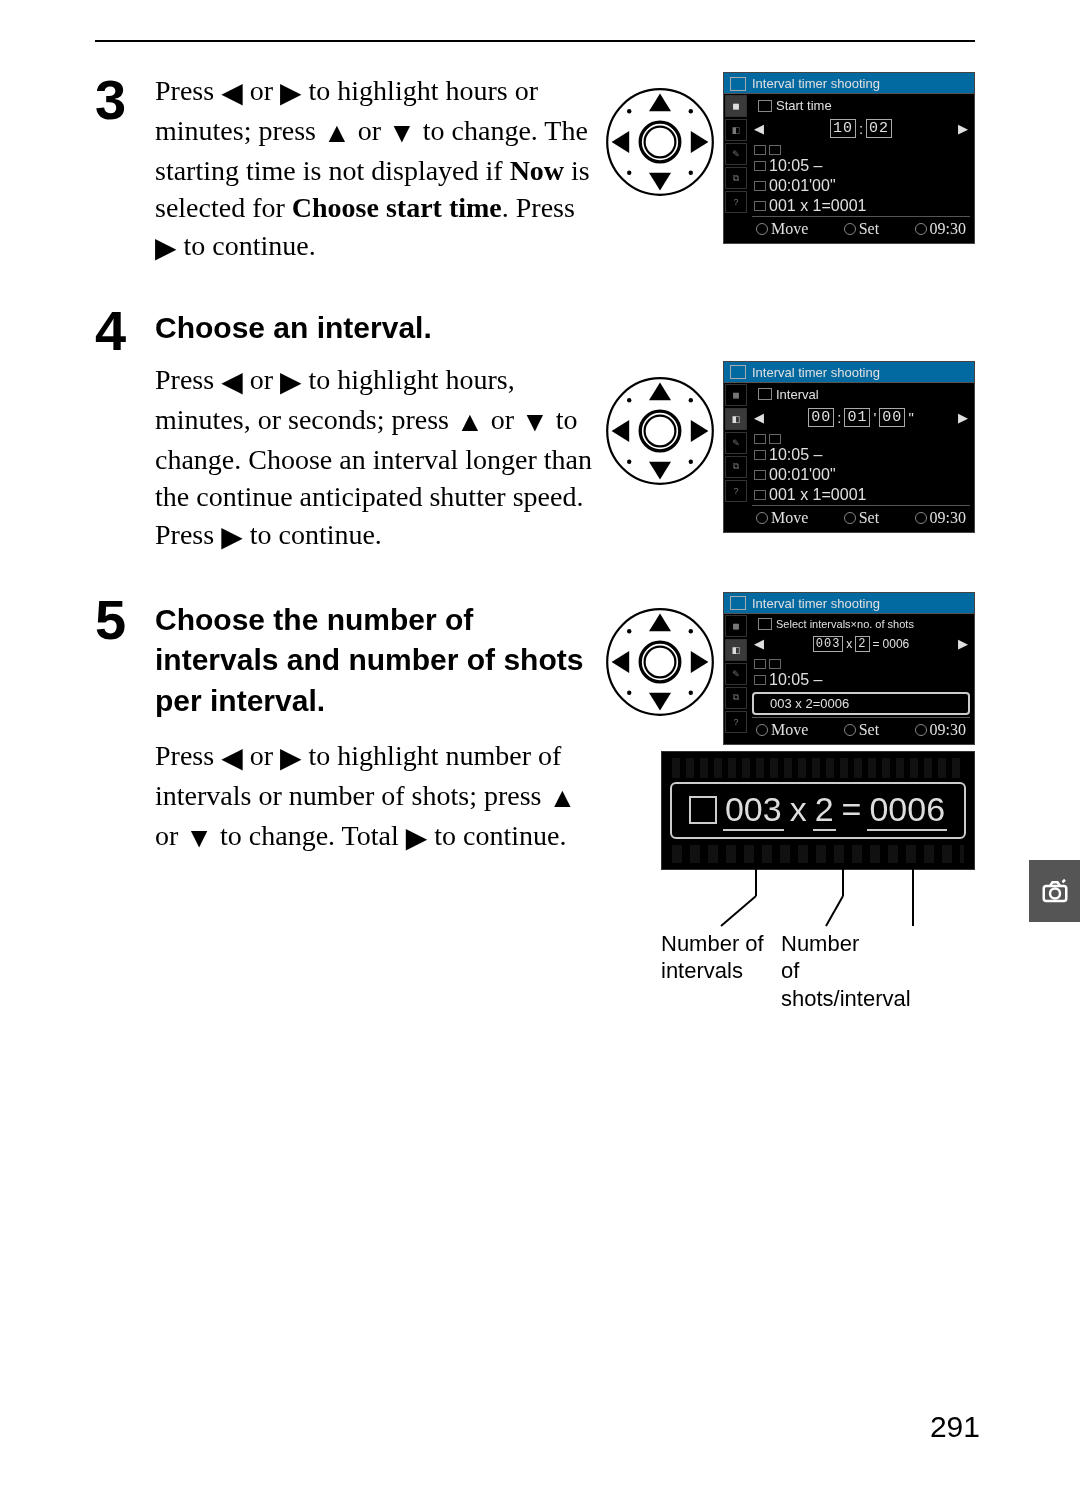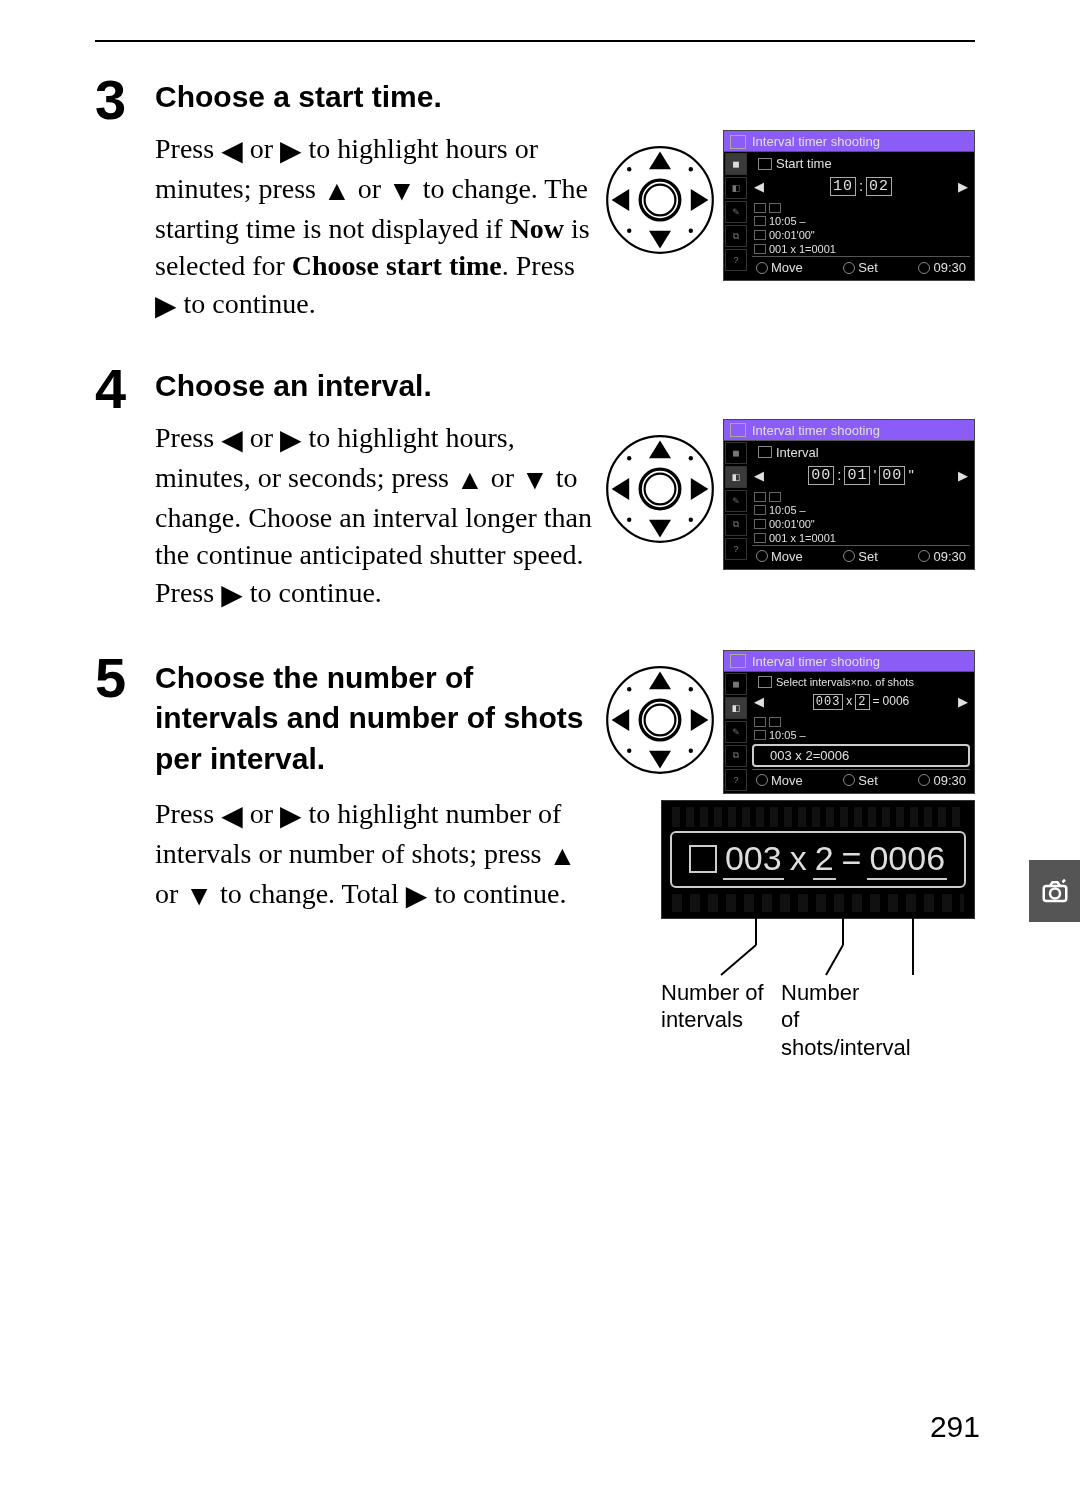--- a/index.html
+++ b/index.html
@@ -13,36 +13,36 @@
   .txtcol{flex:1;font-size:28px;line-height:1.35;}
   .heading{font-weight:700;font-size:30px;margin:8px 0 16px 0;font-family:Arial,Helvetica,sans-serif;}
   .b{font-weight:700;}
   .tri{display:inline-block;vertical-align:-2px;}
   .imgcol{flex:none;display:flex;align-items:flex-start;gap:8px;}
   
   .dpad{width:110px;height:110px;position:relative;margin-top:15px;}
   .dpad svg{width:100%;height:100%;}
   
   .lcd{width:250px;background:#000;color:#e0e0e0;font-family:Arial,Helvetica,sans-serif;font-size:13px;border:1px solid #444;}
-  .lcd .titlebar{background:#8b5cf6;padding:3px 6px 2px 6px;border-bottom:1px solid #555;display:flex;align-items:center;gap:6px;}
+  .lcd .titlebar{background:#0369a1;padding:3px 6px 2px 6px;border-bottom:1px solid #555;display:flex;align-items:center;gap:6px;}
   .lcd .titlebar .ico{width:14px;height:12px;border:1px solid #aaa;display:inline-block;}
   .lcd .sub{padding:2px 6px;display:flex;align-items:center;gap:4px;}
   .lcd .sub .si{width:12px;height:10px;border:1px solid #888;display:inline-block;}
   .lcd .main{display:flex;}
   .lcd .side{width:24px;display:flex;flex-direction:column;}
   .lcd .side .sb{height:20px;border:1px solid #333;margin:1px;display:flex;align-items:center;justify-content:center;font-size:9px;color:#777;}
   .lcd .side .sb.on{background:#3a3a3a;color:#ddd;}
   .lcd .content{flex:1;padding:2px 4px;}
   .lcd .selrow{display:flex;align-items:center;justify-content:space-between;padding:4px 2px 6px 2px;}
   .lcd .selrow .arrow{font-size:13px;}
-  .lcd .digits{font-size:15px;display:flex;gap:3px;}
+  .lcd .digits{font-size:15px;display:flex;align-items:center;gap:3px;}
   .lcd .digits .d{border:1px solid #aaa;background:#000;padding:0 2px;font-family:'Courier New',monospace;letter-spacing:1px;}
-  .lcd .line{padding:1px 2px;font-size:11px;display:flex;align-items:center;gap:3px;}
+  .lcd .line{padding:1px 2px;font-size:16px;display:flex;align-items:center;gap:3px;}
   .lcd .line .li{width:10px;height:8px;border:1px solid #666;display:inline-block;}
-  .lcd .foot{display:flex;justify-content:space-between;border-top:1px solid #555;padding:3px 4px;font-size:13px;}
+  .lcd .foot{display:flex;justify-content:space-between;border-top:1px solid #555;padding:3px 4px;font-size:16px;font-family:Liberation Serif, serif;}
   .lcd .foot span{display:flex;align-items:center;gap:3px;}
   .lcd .foot .fi{width:10px;height:10px;border:1px solid #888;border-radius:50%;display:inline-block;}
   .lcd .hlbox{border:2px solid #ccc;border-radius:4px;padding:2px 16px;margin:2px 0;}
   
   .zoom{width:312px;background:#000;color:#ddd;margin-top:6px;padding:6px 0;border:1px solid #333;}
   .zoom .zbar{height:20px;opacity:.2;background:repeating-linear-gradient(90deg,#555 0 8px,#000 8px 14px);margin:0 10px 4px 10px;}
   .zoom .zmain{border:2px solid #ccc;border-radius:6px;margin:0 8px;padding:6px 10px;font-family:Arial,Helvetica,sans-serif;font-size:34px;display:flex;align-items:baseline;gap:6px;justify-content:center;}
   .zoom .zmain .zi{width:24px;height:24px;border:2px solid #ccc;display:inline-block;position:relative;align-self:center;}
   .zoom .zmain .u{border-bottom:2px solid #ccc;padding:0 2px;}
   .zoom .zbar2{height:18px;opacity:.2;background:repeating-linear-gradient(90deg,#555 0 10px,#000 10px 18px);margin:6px 10px 0 10px;}
@@ -60,21 +60,20 @@
 </style>
 </head>
 <body>
 
 <div class="page">
   <div class="rule"></div>
 
   <div class="step">
     <div class="num">3</div>
     <div class="body">
-      <div class="heading">Choose a start time.</div>
       <div class="row">
         <div class="txtcol">
           <span>Press </span><span class="tri">◀</span><span> or </span><span class="tri">▶</span><span> to highlight hours or minutes; press </span><span class="tri">▲</span><span> or </span><span class="tri">▼</span><span> to change.  The starting time is not displayed if </span><span class="b">Now</span><span> is selected for </span><span class="b">Choose start time</span><span>.  Press </span><span class="tri">▶</span><span> to continue.</span>
         </div>
         <div class="imgcol">
           <div class="dpad">
             <svg viewBox="0 0 100 100">
                 <circle cx="50" cy="50" r="48" fill="none" stroke="#000" stroke-width="2"></circle>
                 <circle cx="50" cy="50" r="18" fill="none" stroke="#000" stroke-width="3"></circle>
                 <circle cx="50" cy="50" r="14" fill="none" stroke="#000" stroke-width="2"></circle>

